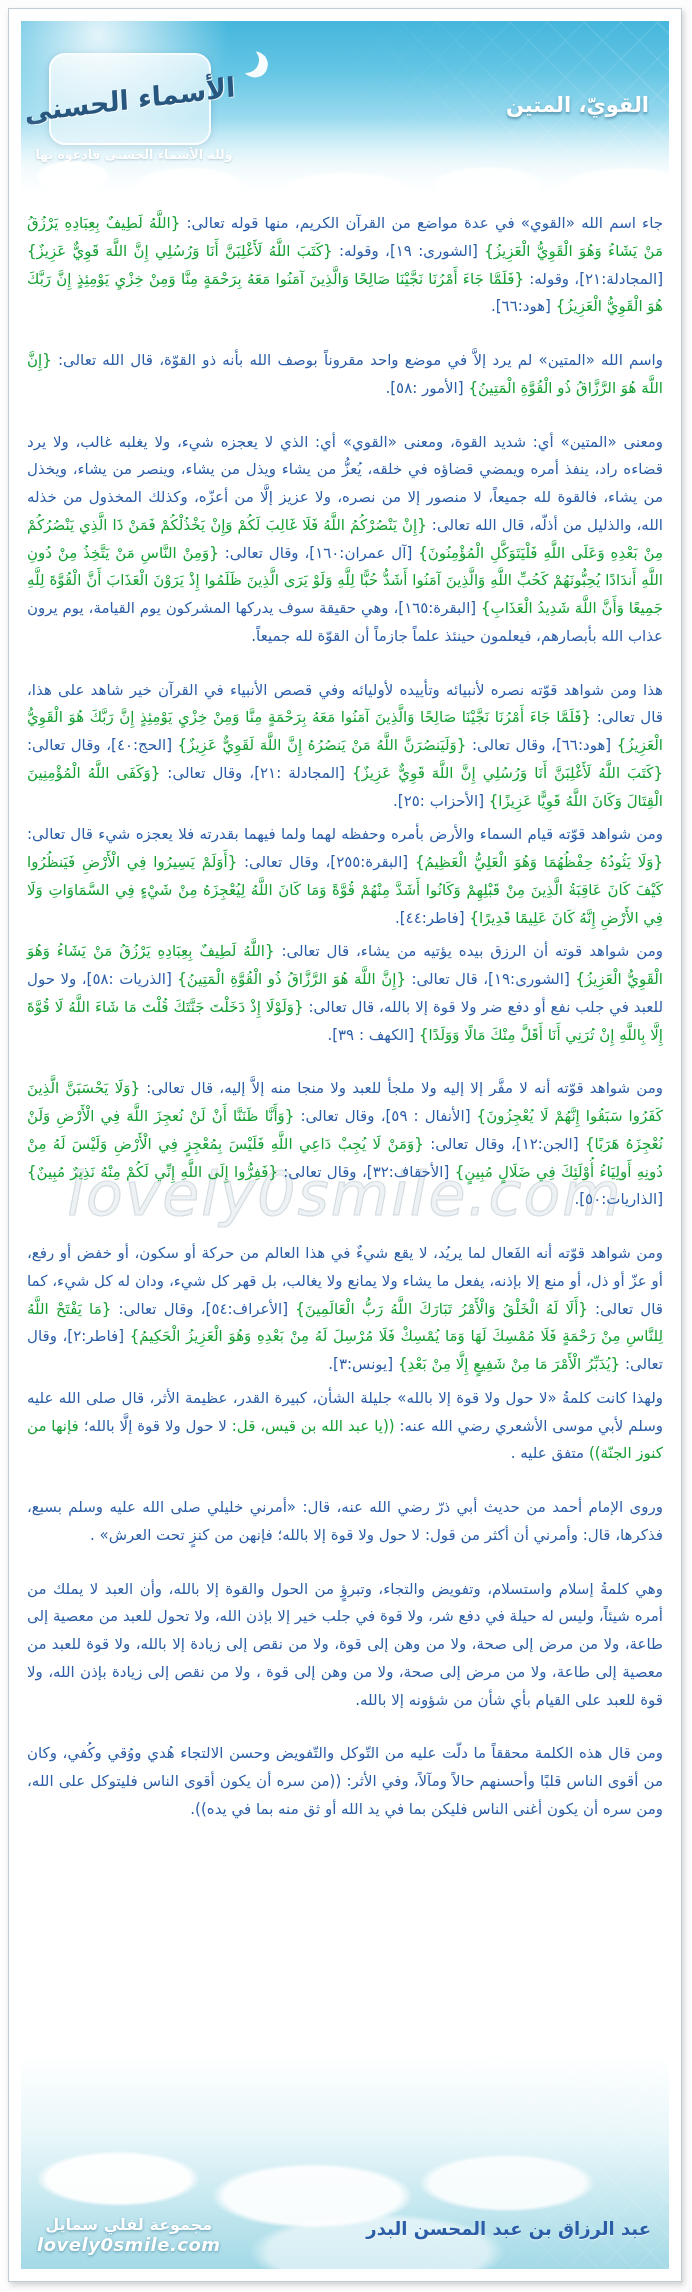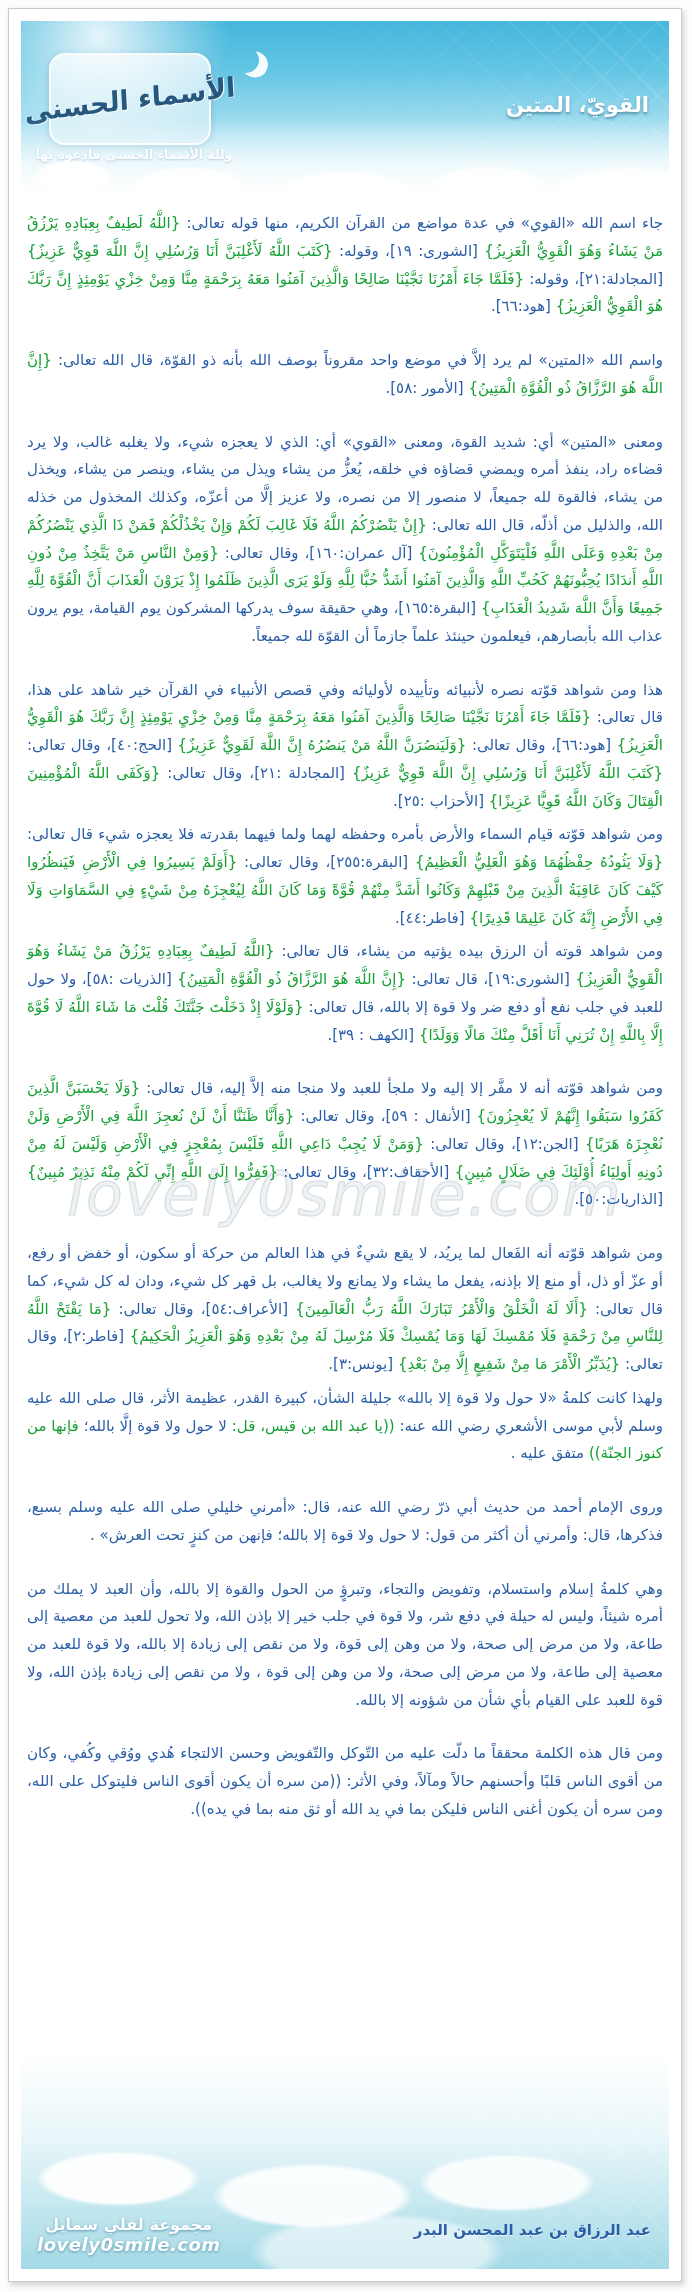--- a/index.html
+++ b/index.html
@@ -58,21 +58,21 @@
         radial-gradient(160px 52px at 45% 66%, rgba(255,255,255,.9) 0 55%, transparent 63%),
         radial-gradient(140px 46px at 75% 60%, rgba(255,255,255,.85) 0 55%, transparent 63%),
         radial-gradient(200px 60px at 55% 92%, rgba(255,255,255,.55) 0 55%, transparent 64%),
         linear-gradient(180deg, rgba(255,255,255,0) 0%, rgba(226,244,248,.75) 38%, #c3e7ef 72%, #a3d9e6 100%);}
   .footer .pattern{position:absolute;inset:0;opacity:.14;
       background:
         repeating-linear-gradient(45deg, rgba(255,255,255,.6) 0 2px, transparent 2px 24px),
         repeating-linear-gradient(-45deg, rgba(255,255,255,.5) 0 2px, transparent 2px 24px);
       -webkit-mask-image:linear-gradient(270deg,#000 0%,transparent 45%);
               mask-image:linear-gradient(270deg,#000 0%,transparent 45%);}
-  .author{position:absolute;right:18px;bottom:30px;color:#2b5ea7;font-size:15px;font-weight:bold;
+  .author{position:absolute;right:18px;bottom:30px;color:#2b5ea7;font-size:18px;font-weight:bold;
         text-shadow:0 1px 1px rgba(255,255,255,.7);}
   .site-group{position:absolute;left:16px;bottom:14px;text-align:center;color:#ffffff;
         font-weight:bold;text-shadow:0 1px 3px rgba(30,100,130,.6);}
   .site-group .g1{font-size:16px;}
   .site-group .g2{font-size:18px;font-style:italic;letter-spacing:.5px;direction:ltr;}
 </style>
 </head>
 <body>
 
 <div class="page">

